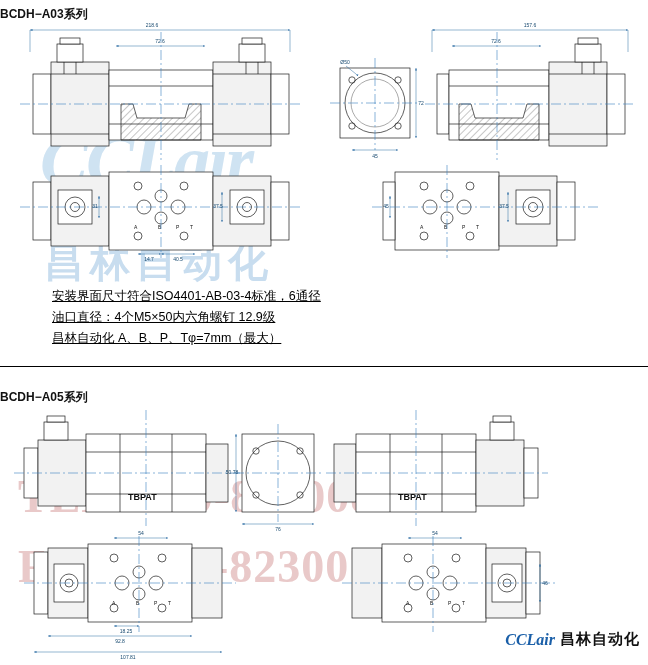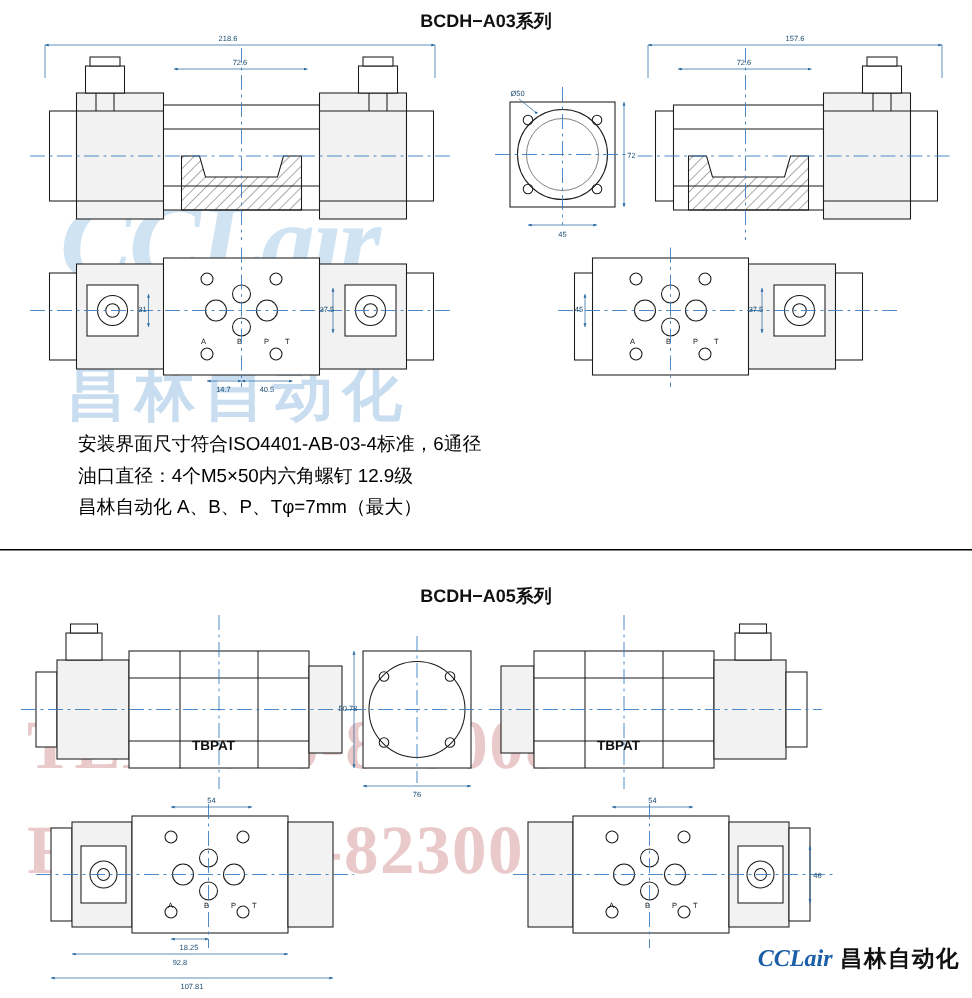--- a/index.html
+++ b/index.html
@@ -36,32 +36,32 @@
     position:absolute;left:18px;top:540px;
     font-size:46px;font-weight:bold;color:#e9c9c9;
     font-family:"Liberation Serif", serif;
     letter-spacing:1px;z-index:1;pointer-events:none;white-space:nowrap;
   }
 
   .layer{position:absolute;left:0;top:0;z-index:3;}
 
   
   .sec-title{
-    position:absolute;width:100%;text-align:center;
+    position:absolute;width:100%;
     font-size:12px;font-weight:bold;color:#111;z-index:5;
   }
   #title-a03{top:6px;}
   #title-a05{top:389px;}
 
   
   .notes{
     position:absolute;left:52px;top:286px;z-index:6;
     font-size:12.5px;line-height:21px;color:#000;
   }
-  .notes div{white-space:nowrap;}
+  .notes div{white-space:nowrap;text-decoration:underline;}
 
   
   .divider{
     position:absolute;left:0;top:366px;width:648px;height:1px;
     background:#000;z-index:4;
   }
 
   
   .logo-br{
     position:absolute;right:8px;bottom:16px;z-index:7;

